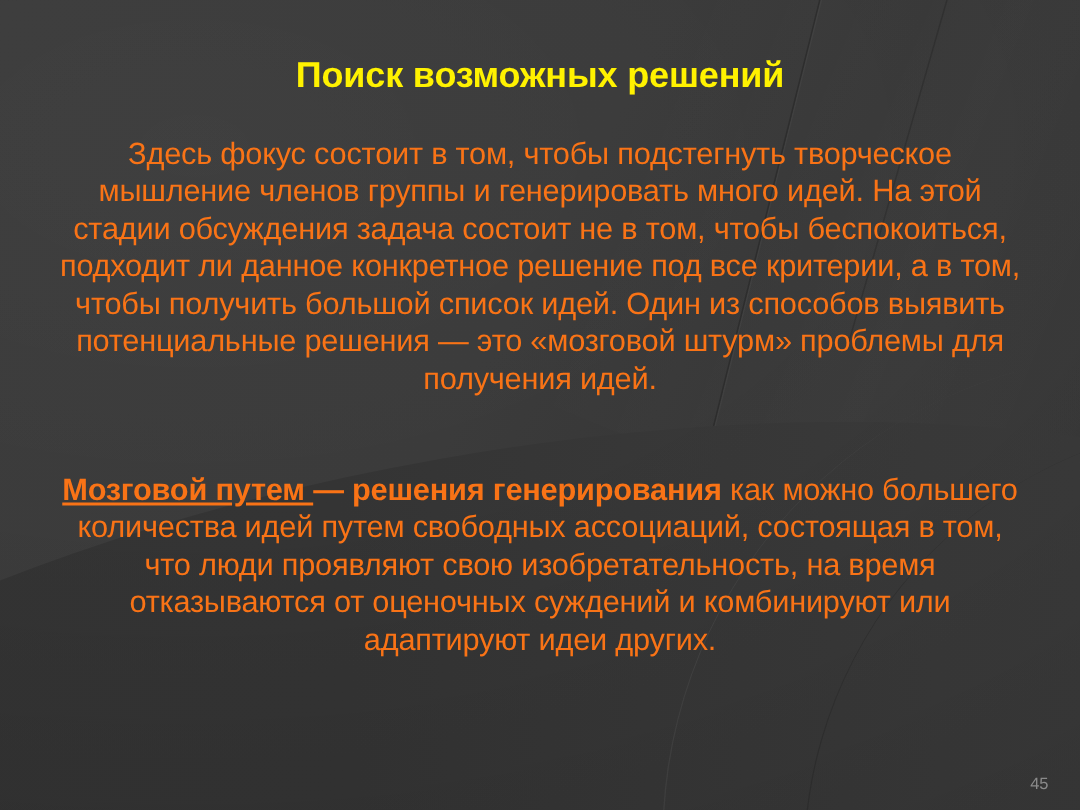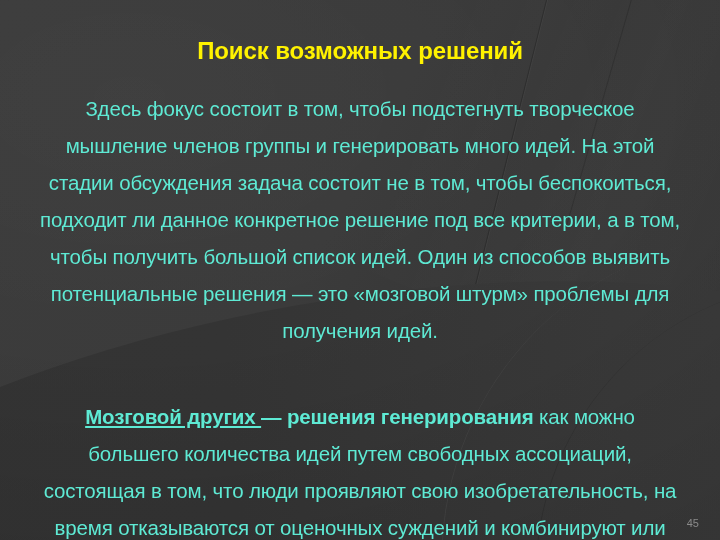--- a/index.html
+++ b/index.html
@@ -112,23 +112,23 @@
   }
   .slide-title {
     color: #fff200;
     font-size: 24px;
     font-weight: bold;
     line-height: 30px;
     margin: 0 0 24px 0;
     letter-spacing: -0.1px;
   }
   .body-para {
-    color: #5eead4;
+    color: #f97316;
     font-size: 20.5px;
-    line-height: 37px;
+    line-height: 25px;
     margin: 10px;
     letter-spacing: -0.15px;
   }
   .para-gap {
     height: 29px;
   }
   .bold-underline {
     font-weight: bold;
     text-decoration: underline;
     text-underline-offset: 2px;
@@ -163,19 +163,19 @@
   <div class="bg-soft-vignette"></div>
 
   <div class="content">
 
     <h1 class="slide-title">Поиск возможных решений</h1>
 
     <p class="body-para">Здесь фокус состоит в том, чтобы подстегнуть творческое мышление членов группы и генерировать много идей. На этой стадии обсуждения задача состоит не в том, чтобы беспокоиться, подходит ли данное конкретное решение под все критерии, а в том, чтобы получить большой список идей. Один из способов выявить потенциальные решения — это «мозговой штурм» проблемы для получения идей.</p>
 
     <div class="para-gap"></div>
 
-    <p class="body-para"><span class="bold-underline">Мозговой других </span><span class="bold-plain">— решения генерирования</span><span> как можно большего количества идей путем свободных ассоциаций, состоящая в том, что люди проявляют свою изобретательность, на время отказываются от оценочных суждений и комбинируют или адаптируют идеи других.</span></p>
+    <p class="body-para"><span class="bold-underline">Мозговой путем </span><span class="bold-plain">— решения генерирования</span><span> как можно большего количества идей путем свободных ассоциаций, состоящая в том, что люди проявляют свою изобретательность, на время отказываются от оценочных суждений и комбинируют или адаптируют идеи других.</span></p>
 
   </div>
 
   <div class="page-number">45</div>
 
 </div>
 
 </body></html>

